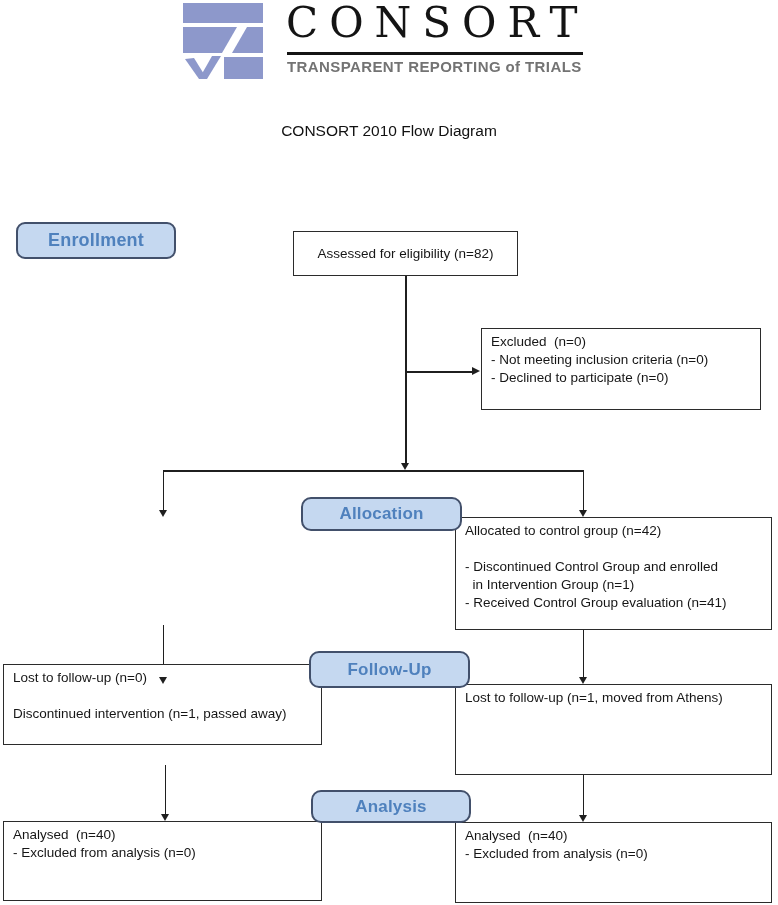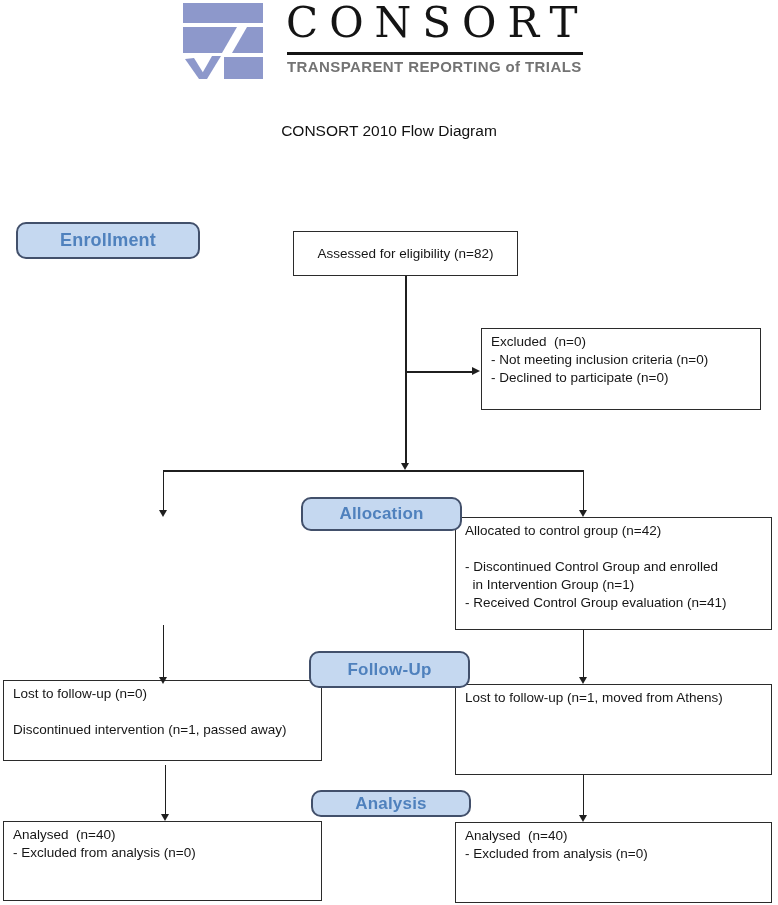--- a/index.html
+++ b/index.html
@@ -45,45 +45,45 @@
     <polygon points="64,24 80,24 80,50 49,50" fill="#8d98cb"></polygon>
     <polygon points="2,56 11,55 24,76 16,76" fill="#8d98cb"></polygon>
     <polygon points="16,76 24,76 38,53 29,53" fill="#8d98cb"></polygon>
     <rect x="41" y="54" width="39" height="22" fill="#8d98cb"></rect>
   </svg>
   <div class="wordmark">CONSORT</div>
   <div class="rule"></div>
   <div class="tagline">TRANSPARENT REPORTING of TRIALS</div>
   <div class="title">CONSORT 2010 Flow Diagram</div>
 
-  <div class="label" style="left:16px;top:222px;width:184px;height:37px;font-size:18px;">Enrollment</div>
+  <div class="label" style="left:16px;top:222px;width:160px;height:37px;font-size:18px;border-radius:9px;">Enrollment</div>
   <div class="label" style="left:301px;top:497px;width:161px;height:34px;">Allocation</div>
   <div class="label" style="left:309px;top:651px;width:161px;height:37px;">Follow-Up</div>
-  <div class="label" style="left:311px;top:790px;width:160px;height:27px;">Analysis</div>
+  <div class="label" style="left:311px;top:790px;width:160px;height:33px;">Analysis</div>
 
   <div class="box center" style="left:293px;top:231px;width:225px;height:45px;">
     <div class="line">Assessed for eligibility (n=82)</div>
   </div>
 
   <div class="box" style="left:481px;top:328px;width:280px;height:82px;">
     <div class="line">Excluded  (n=0)</div>
     <div class="line">- Not meeting inclusion criteria (n=0)</div>
     <div class="line">- Declined to participate (n=0)</div>
   </div>
 
 
   <div class="box" style="left:455px;top:517px;width:317px;height:113px;">
     <div class="line">Allocated to control group (n=42)</div>
     <div class="line"></div>
     <div class="line">- Discontinued Control Group and enrolled</div>
     <div class="line">  in Intervention Group (n=1)</div>
     <div class="line">- Received Control Group evaluation (n=41)</div>
   </div>
 
-  <div class="box" style="left:3px;top:680px;width:319px;height:81px;">
+  <div class="box" style="left:3px;top:664px;width:319px;height:81px;">
     <div class="line">Lost to follow-up (n=0)</div>
     <div class="line"></div>
     <div class="line">Discontinued intervention (n=1, passed away)</div>
   </div>
 
   <div class="box" style="left:455px;top:684px;width:317px;height:91px;">
     <div class="line">Lost to follow-up (n=1, moved from Athens)</div>
   </div>
 
   <div class="box" style="left:3px;top:821px;width:319px;height:80px;">

